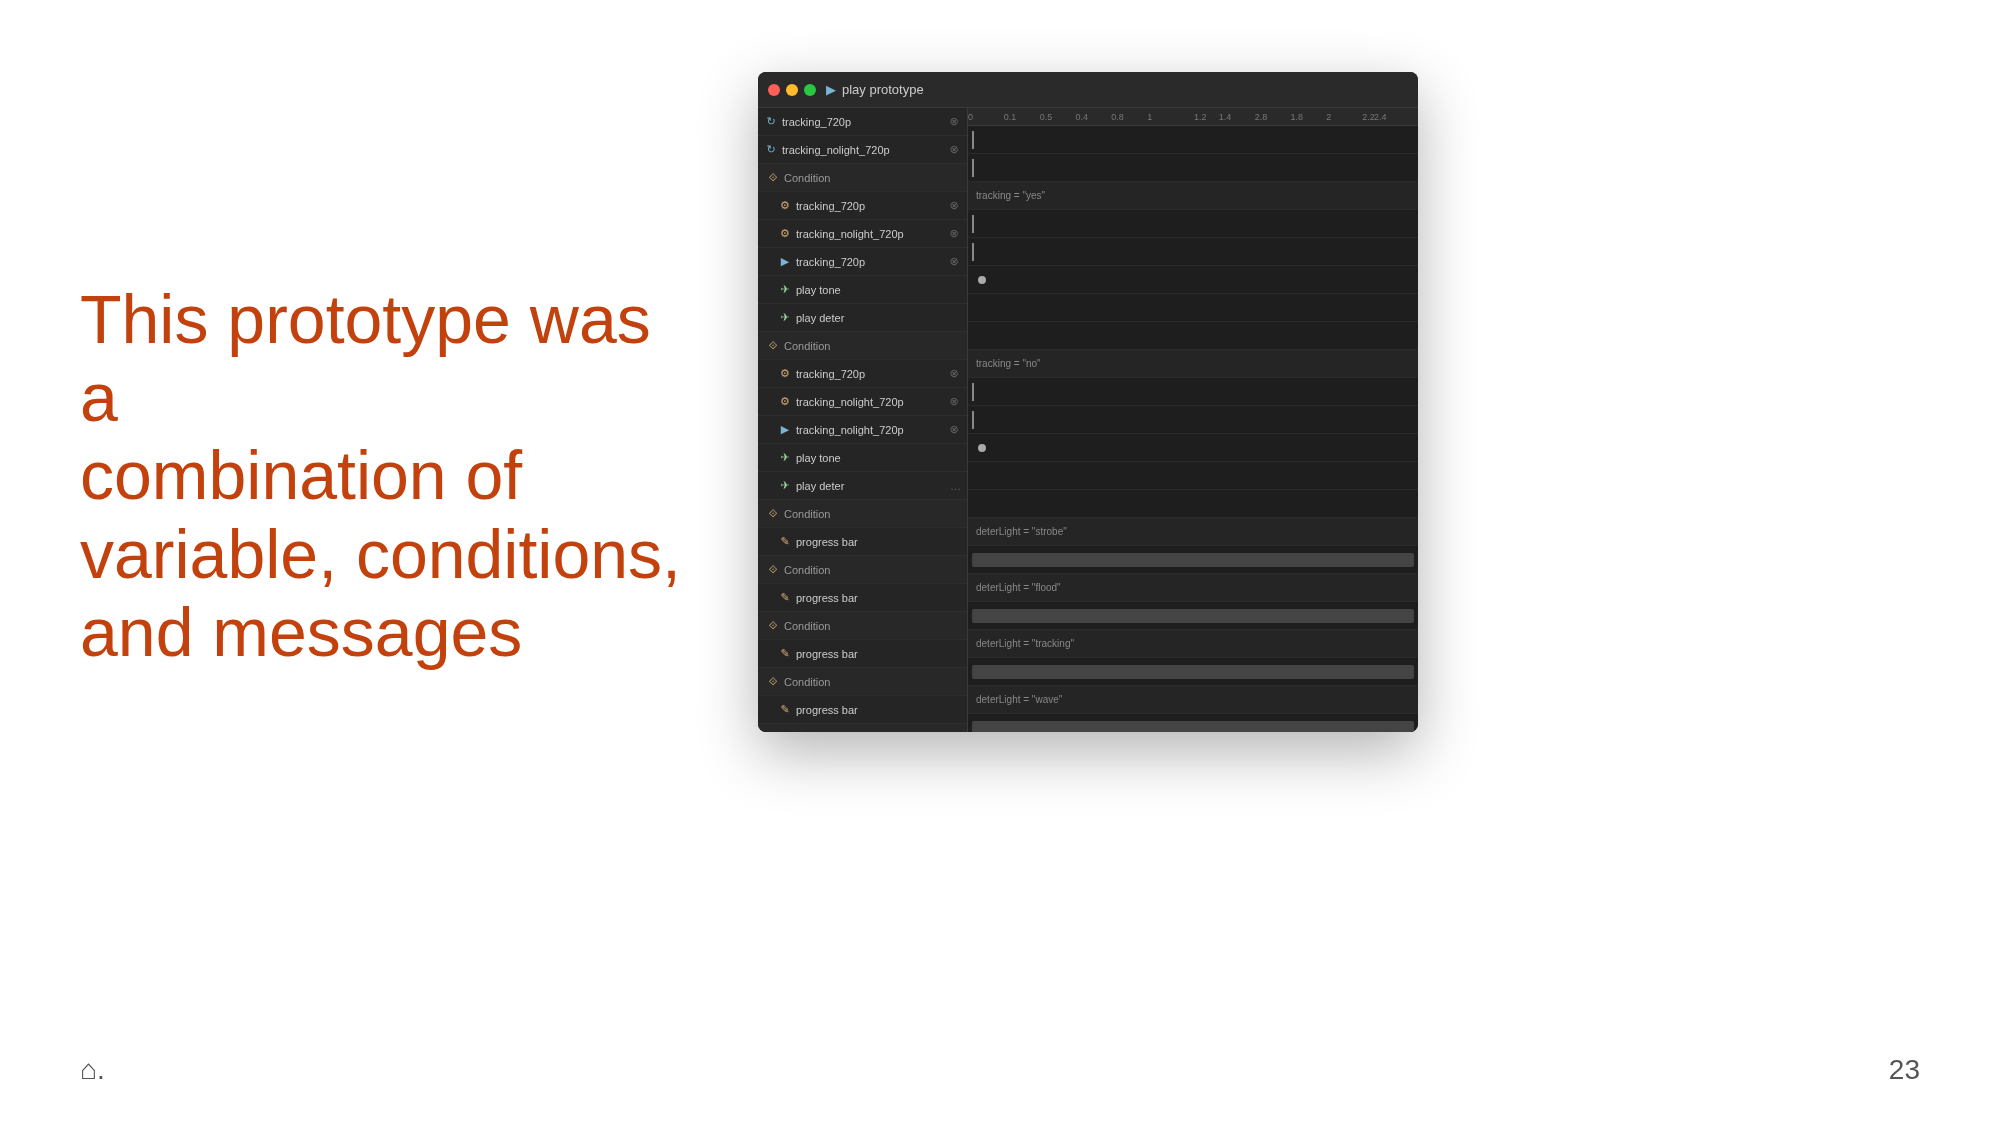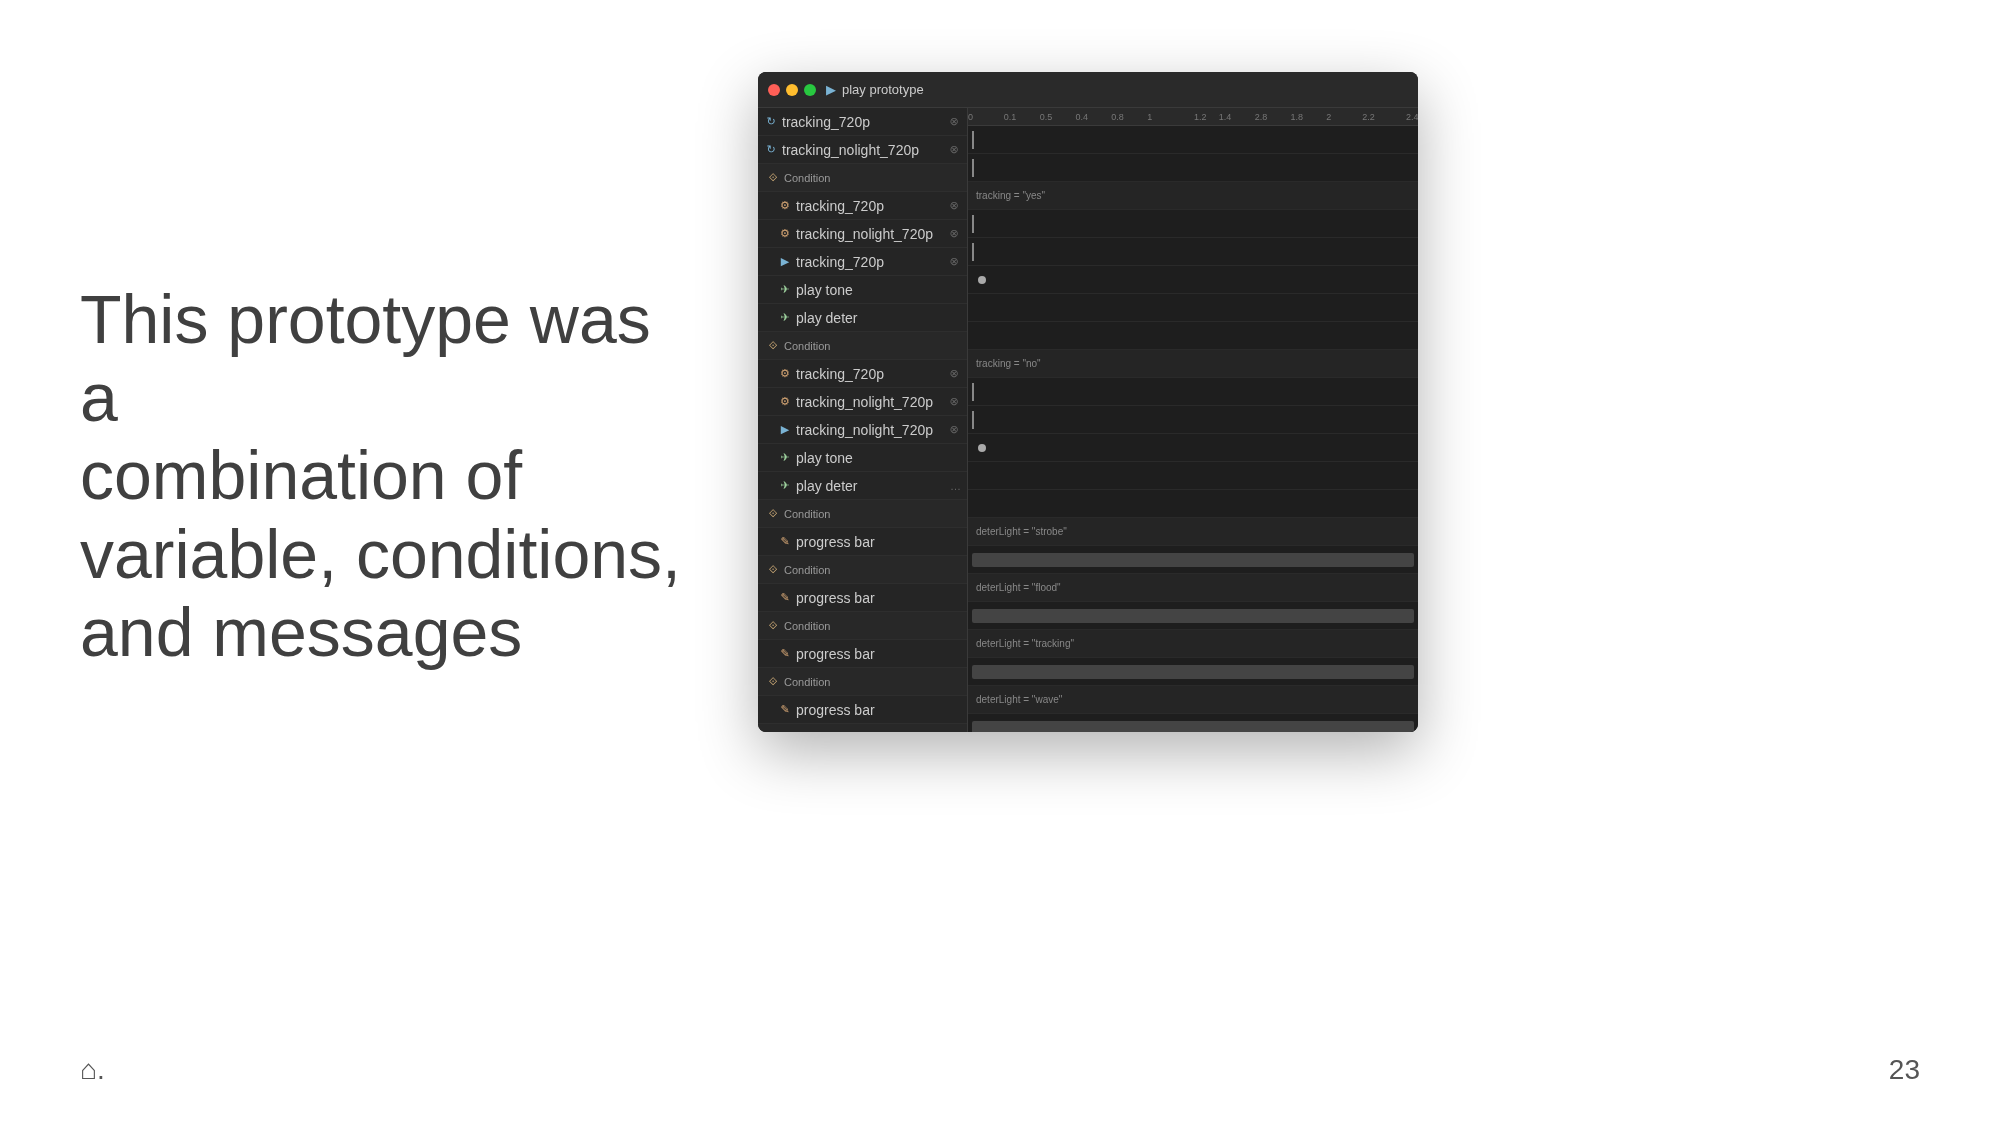--- a/index.html
+++ b/index.html
@@ -17,21 +17,21 @@
     .left-content {
       position: absolute;
       left: 80px;
       top: 280px;
       width: 620px;
     }
 
     .main-heading {
       font-size: 68px;
       font-weight: 400;
-      color: #404040;
+      color: #c2410c;
       line-height: 1.15;
     }
 
     
     .bottom-logo {
       position: absolute;
       bottom: 36px;
       left: 80px;
       font-size: 28px;
       color: #555;
@@ -159,21 +159,21 @@
       width: 14px;
       height: 14px;
       flex-shrink: 0;
       display: flex;
       align-items: center;
       justify-content: center;
       font-size: 11px;
     }
 
     .track-name {
-      font-size: 14px;
+      font-size: 11px;
       color: #cccccc;
       flex: 1;
       white-space: nowrap;
       overflow: hidden;
       text-overflow: ellipsis;
     }
 
     .track-settings-icon {
       width: 14px;
       height: 14px;
@@ -409,21 +409,21 @@
           <span class="ruler-label" style="left: 71.6667px;">0.5</span>
           <span class="ruler-label" style="left: 107.5px;">0.4</span>
           <span class="ruler-label" style="left: 143.333px;">0.8</span>
           <span class="ruler-label" style="left: 179.167px;">1</span>
           <span class="ruler-label" style="left: 215px; margin-left: 11px;">1.2</span>
           <span class="ruler-label" style="left: 250.833px;">1.4</span>
           <span class="ruler-label" style="left: 286.667px;">2.8</span>
           <span class="ruler-label" style="left: 322.5px;">1.8</span>
           <span class="ruler-label" style="left: 358.333px;">2</span>
           <span class="ruler-label" style="left: 394.167px;">2.2</span>
-          <span class="ruler-label" style="left: 438px;">2.4</span>
+          <span class="ruler-label" style="left: 406px;">2.4</span>
         </div>
 
       <div class="timeline-content" id="timeline-content">
       <div class="tl-row">
             <div class="tl-line"></div>
           </div>
           <div class="tl-row">
             <div class="tl-line"></div>
           </div>
           <div class="tl-row condition-tl">

